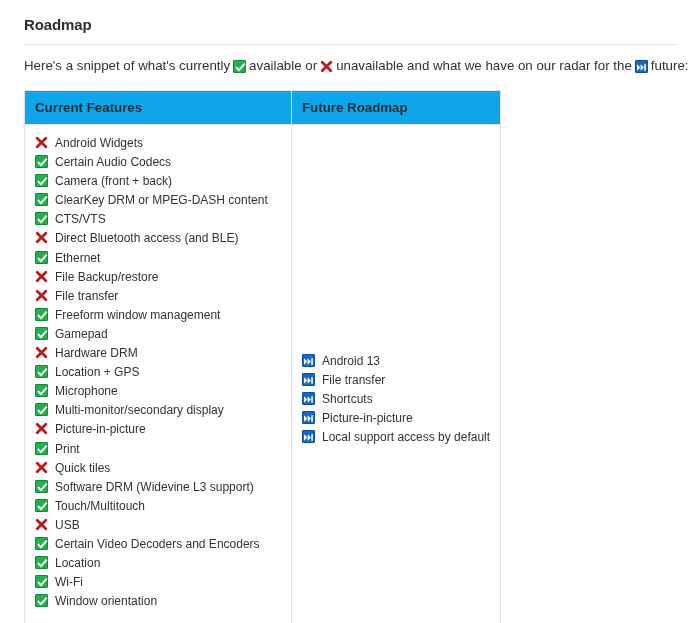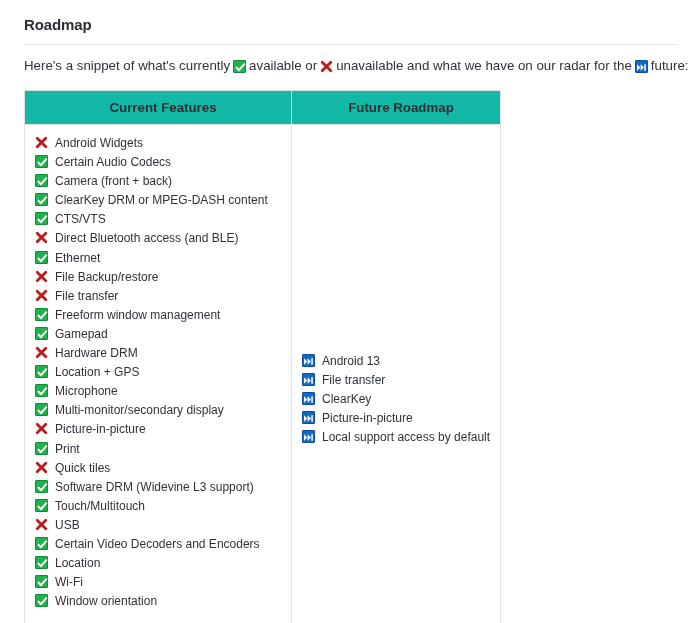--- a/index.html
+++ b/index.html
@@ -96,27 +96,27 @@
     border-collapse: collapse;
     box-sizing: border-box;
     background: #ffffff;
   }
   .roadmap-table table {
     width: 100%;
     border-collapse: collapse;
     table-layout: fixed;
   }
   .roadmap-table th {
-    text-align: center;
+    text-align: left;
     font-size: 13.3px;
     font-weight: 700;
     color: #2c2f36;
     padding: 9px 0 9px 10px;
     border-bottom: 1px solid #e3e3e3;
-    background: #14b8a6;
+    background: #0ea5e9;
     vertical-align: middle;
   }
   .roadmap-table th.col-a { width: 256px; border-right: 1px solid #e3e3e3; }
   .roadmap-table td {
     vertical-align: top;
     padding: 0;
     background: #ffffff;
   }
   .roadmap-table td.col-a {
     border-right: 1px solid #e3e3e3;
@@ -262,21 +262,21 @@
                   </svg></span><span class="label">Android 13</span></li>
               <li><span class="ico ico-ff"><svg width="11" height="9" viewBox="0 0 11 9">
                     <path d="M1 1.2 L4.3 4.5 L1 7.8 Z" fill="#ffffff"></path>
                     <path d="M4.6 1.2 L7.9 4.5 L4.6 7.8 Z" fill="#ffffff"></path>
                     <rect x="8.3" y="1.2" width="1.5" height="6.6" fill="#ffffff"></rect>
                   </svg></span><span class="label">File transfer</span></li>
               <li><span class="ico ico-ff"><svg width="11" height="9" viewBox="0 0 11 9">
                     <path d="M1 1.2 L4.3 4.5 L1 7.8 Z" fill="#ffffff"></path>
                     <path d="M4.6 1.2 L7.9 4.5 L4.6 7.8 Z" fill="#ffffff"></path>
                     <rect x="8.3" y="1.2" width="1.5" height="6.6" fill="#ffffff"></rect>
-                  </svg></span><span class="label">ClearKey</span></li>
+                  </svg></span><span class="label">Shortcuts</span></li>
               <li><span class="ico ico-ff"><svg width="11" height="9" viewBox="0 0 11 9">
                     <path d="M1 1.2 L4.3 4.5 L1 7.8 Z" fill="#ffffff"></path>
                     <path d="M4.6 1.2 L7.9 4.5 L4.6 7.8 Z" fill="#ffffff"></path>
                     <rect x="8.3" y="1.2" width="1.5" height="6.6" fill="#ffffff"></rect>
                   </svg></span><span class="label">Picture-in-picture</span></li>
               <li><span class="ico ico-ff"><svg width="11" height="9" viewBox="0 0 11 9">
                     <path d="M1 1.2 L4.3 4.5 L1 7.8 Z" fill="#ffffff"></path>
                     <path d="M4.6 1.2 L7.9 4.5 L4.6 7.8 Z" fill="#ffffff"></path>
                     <rect x="8.3" y="1.2" width="1.5" height="6.6" fill="#ffffff"></rect>
                   </svg></span><span class="label">Local support access by default</span></li>

